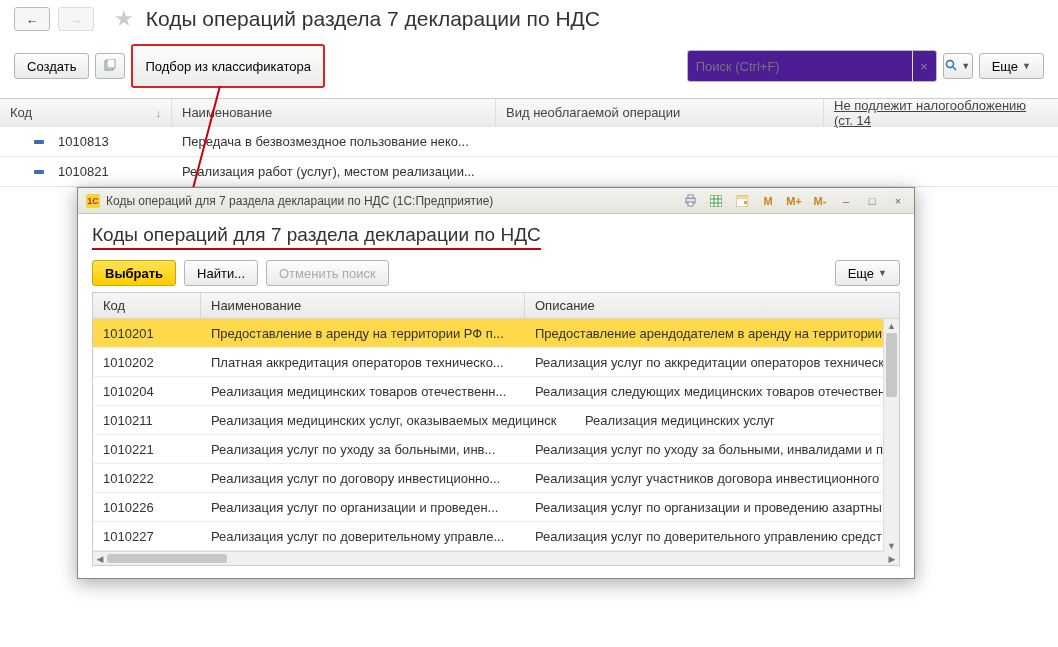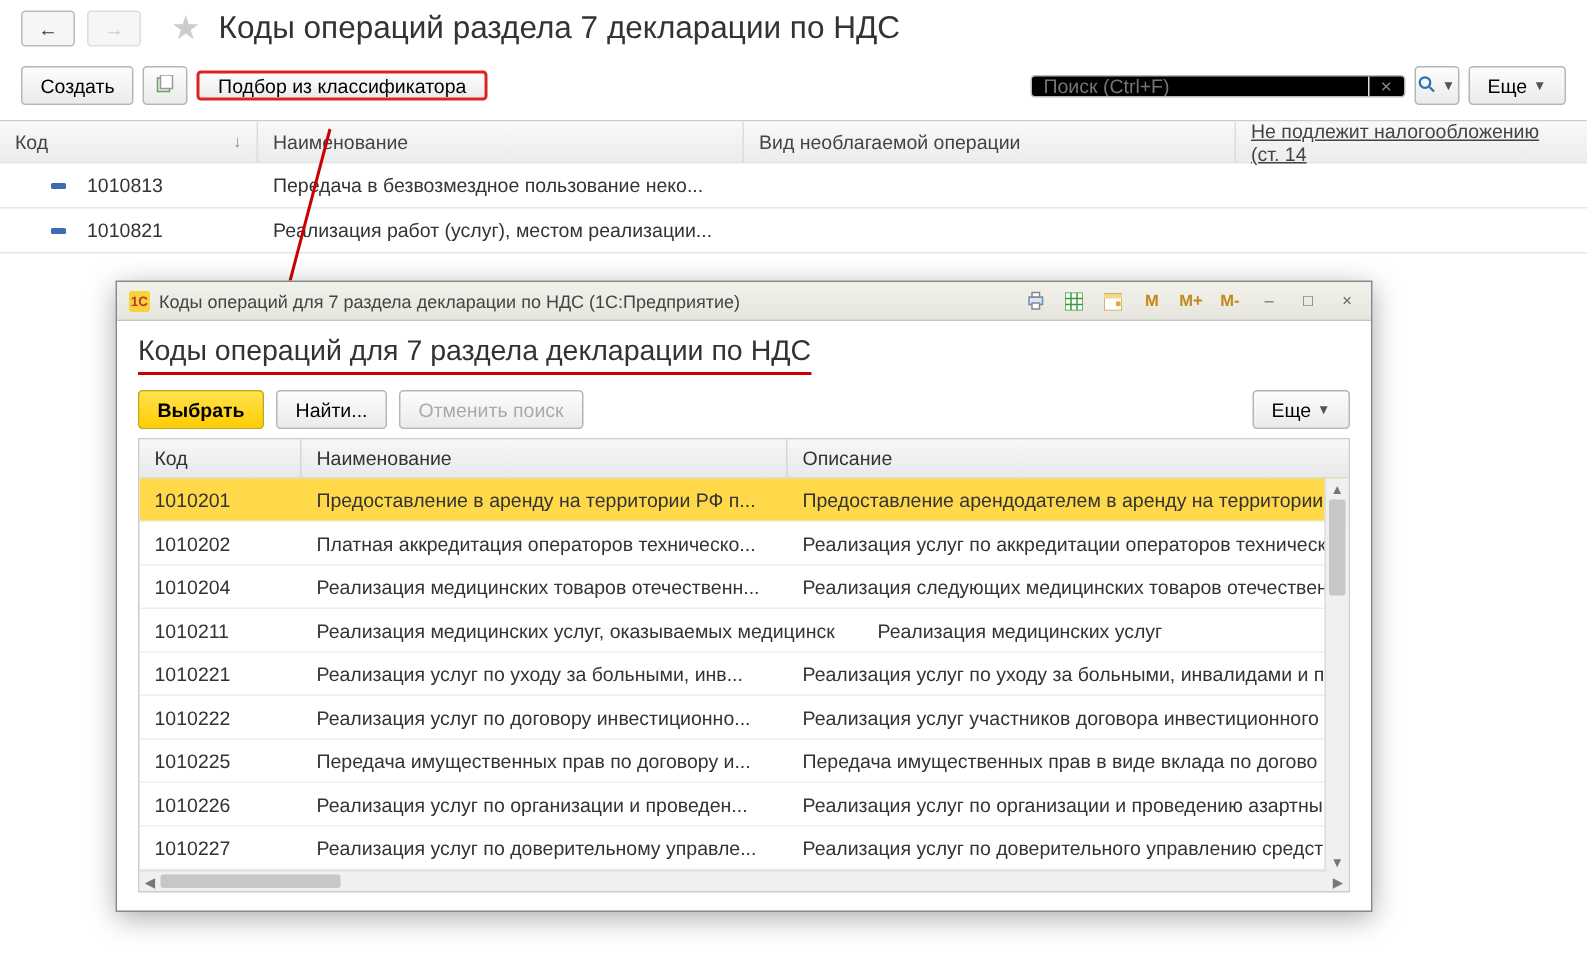--- a/index.html
+++ b/index.html
@@ -9,23 +9,23 @@
   .topnav { display: flex; align-items: center; padding: 6px 14px 0 14px; gap: 8px; }
   .nav-btn { width: 36px; height: 24px; border: 1px solid #bbb; background: #f6f6f6; display: flex; align-items: center; justify-content: center; cursor: pointer; border-radius: 3px; }
   .nav-btn.disabled { color: #ccc; border-color: #ddd; }
   .star { color: #ccc; font-size: 22px; margin: 0 4px 0 12px; }
   .page-title { font-size: 21px; font-weight: 400; }
 
   
   .toolbar { display: flex; align-items: center; padding: 12px 14px 10px 14px; gap: 6px; }
   .btn { height: 26px; border: 1px solid #b5b5b5; background: linear-gradient(#fdfdfd,#ebebeb); border-radius: 3px; padding: 0 12px; display: inline-flex; align-items: center; cursor: pointer; font-size: 13px; }
   .btn-icon { width: 30px; padding: 0; justify-content: center; }
-  .btn-highlight { border: 2px solid #d22; padding: 0 12px; height: 20px; }
+  .btn-highlight { border: 2px solid #d22; padding: 0 12px; height: 44px; }
   .spacer { flex: 1; }
-  .search-wrap { display: flex; border: 1px solid #bbb; border-radius: 3px; height: 15px; width: 250px; background: #000000; }
+  .search-wrap { display: flex; border: 1px solid #bbb; border-radius: 3px; height: 32px; width: 250px; background: #4c1d95; }
   .search-wrap input { border: none; flex: 1; padding: 0 8px; font-size: 13px; color: #999; outline: none; background: transparent; }
   .search-clear { width: 24px; border-left: 1px solid #ddd; display: flex; align-items: center; justify-content: center; cursor: pointer; color: #888; }
   .btn-more { display: inline-flex; align-items: center; gap: 4px; }
   .chev { font-size: 9px; color: #555; }
 
   
   .main-table { border-top: 1px solid #ccc; }
   .main-table .thead, .main-table .trow { display: flex; border-bottom: 1px solid #e5e5e5; }
   .main-table .thead { background: linear-gradient(#f9f9f9,#ececec); height: 28px; align-items: center; font-size: 13px; color: #444; }
   .main-table .th { padding: 0 10px; border-right: 1px solid #ddd; display: flex; align-items: center; height: 100%; }
@@ -238,25 +238,20 @@
               <div class="dlg-td dlg-td1">1010221</div>
               <div class="dlg-td dlg-td2">Реализация услуг по уходу за больными, инв...</div>
               <div class="dlg-td dlg-td3">Реализация услуг по уходу за больными, инвалидами и п</div>
             </div>
             <div class="dlg-trow">
               <div class="dlg-td dlg-td1">1010222</div>
               <div class="dlg-td dlg-td2">Реализация услуг по договору инвестиционно...</div>
               <div class="dlg-td dlg-td3">Реализация услуг участников договора инвестиционного</div>
             </div>
             <div class="dlg-trow">
-              <div class="dlg-td dlg-td1">1010225</div>
-              <div class="dlg-td dlg-td2">Передача имущественных прав по договору и...</div>
-              <div class="dlg-td dlg-td3">Передача имущественных прав в виде вклада по догово</div>
-            </div>
-            <div class="dlg-trow">
               <div class="dlg-td dlg-td1">1010226</div>
               <div class="dlg-td dlg-td2">Реализация услуг по организации и проведен...</div>
               <div class="dlg-td dlg-td3">Реализация услуг по организации и проведению азартны</div>
             </div>
             <div class="dlg-trow">
               <div class="dlg-td dlg-td1">1010227</div>
               <div class="dlg-td dlg-td2">Реализация услуг по доверительному управле...</div>
               <div class="dlg-td dlg-td3">Реализация услуг по доверительного управлению средст</div>
             </div>
           </div>

